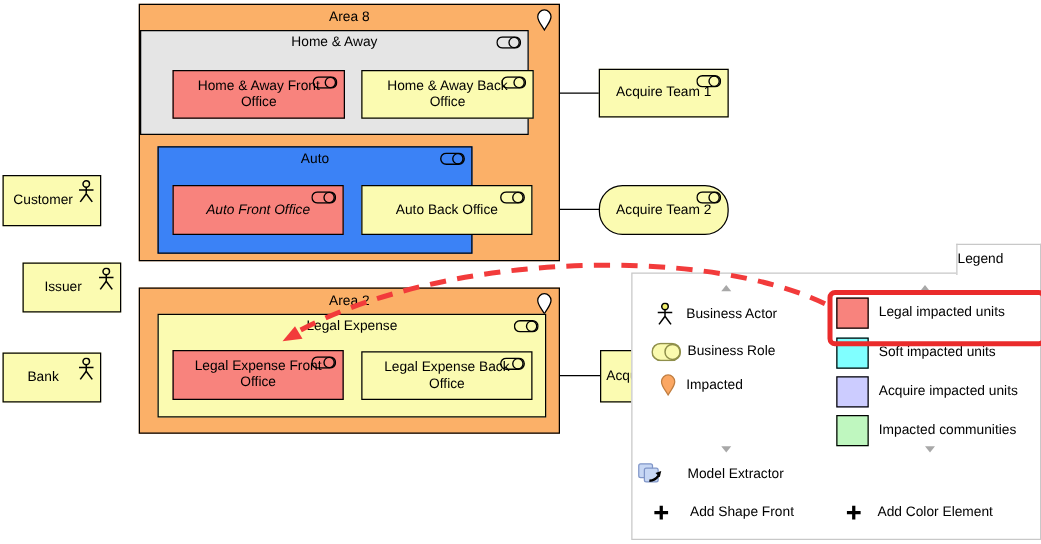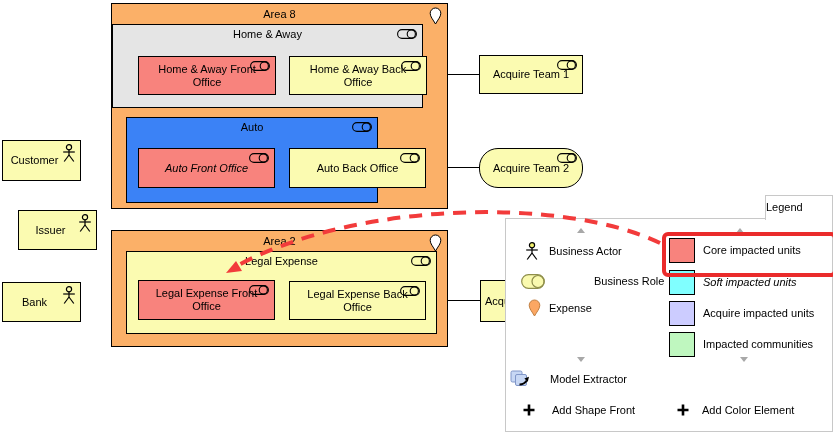--- a/index.html
+++ b/index.html
@@ -184,33 +184,33 @@
           <circle cx="7" cy="3.2" r="2.6" fill="#F2F06E"></circle>
             <line x1="7" y1="5.8" x2="7" y2="11"></line>
           <line x1="1.2" y1="8" x2="12.8" y2="8"></line>
             <line x1="7" y1="11" x2="2.2" y2="17.5"></line>
           <line x1="7" y1="11" x2="11.8" y2="17.5"></line>
         </g>
       </svg>
       <span style="margin-left:10px;">Business Actor</span>
     </div>
 
-    <div class="row" style="left:15px;top:52px;height:20px;gap:44px;">
+    <div class="row" style="left:15px;top:52px;height:20px;">
       <svg width="24" height="15" viewBox="0 0 24 15">
         <rect x="0.7" y="0.7" width="22.6" height="13.6" rx="6.8" fill="#FAFAAF" stroke="#8F8F4B" stroke-width="1.2"></rect>
         <circle cx="17" cy="7.5" r="6" fill="none" stroke="#8F8F4B" stroke-width="1.2"></circle>
       </svg>
       <span style="margin-left:5px;">Business Role</span>
     </div>
 
     <div class="row" style="left:22px;top:76px;height:26px;">
       <svg width="13" height="18" viewBox="0 0 13 18">
         <path d="M6.5 17 C4 12.5 1.2 9.8 1.2 6.3 A5.3 5.3 0 1 1 11.8 6.3 C11.8 9.8 9 12.5 6.5 17 Z" stroke="#C07E40" fill="#FBA763"></path>
       </svg>
-      <span style="margin-left:8px;">Expense</span>
+      <span style="margin-left:8px;">Impacted</span>
     </div>
 
     <div class="abs tri-down" style="left:71px;top:138px;"></div>
 
     <div class="row" style="left:4px;top:150px;height:20px;">
       <svg width="22" height="18" viewBox="0 0 22 18">
         <rect x="1" y="1" width="11" height="11" rx="1.5" fill="#C7D7F4" stroke="#8096C8"></rect>
         <rect x="5.5" y="4.5" width="11" height="11" rx="1.5" fill="#C7D7F4" stroke="#8096C8"></rect>
         <path d="M9.5 14.5 Q14 14.5 16.8 10.5" fill="none" stroke="#000" stroke-width="2"></path>
         <polygon points="19,6.8 14.4,8.4 17.8,11.8" fill="#000"></polygon>
@@ -222,23 +222,23 @@
       <svg width="12" height="12" viewBox="0 0 12 12">
         <path d="M6 0.5 V11.5 M0.5 6 H11.5" stroke="#000" stroke-width="2.6"></path>
       </svg>
       <span style="margin-left:17px;">Add Shape Front</span>
     </div>
 
     <div class="abs tri-up" style="left:230px;top:9px;"></div>
 
     <div class="row" style="left:163px;top:19px;height:25px;">
       <div class="swatch" style="background-color: rgb(248, 131, 125);"></div>
-      <span style="margin-left:8px;">Core impacted units</span>
-    </div>
-    <div class="row" style="left:163px;top:51px;height:25px;font-style:italic;">
+      <span style="margin-left:8px;">Legal impacted units</span>
+    </div>
+    <div class="row" style="left:163px;top:51px;height:25px;">
       <div class="swatch" style="background-color: rgb(128, 255, 255);"></div>
       <span style="margin-left:8px;">Soft impacted units</span>
     </div>
     <div class="row" style="left:163px;top:82px;height:25px;">
       <div class="swatch" style="background-color: rgb(204, 204, 255);"></div>
       <span style="margin-left:8px;">Acquire impacted units</span>
     </div>
     <div class="row" style="left:163px;top:113px;height:25px;">
       <div class="swatch" style="background-color: rgb(191, 247, 191);"></div>
       <span style="margin-left:8px;">Impacted communities</span>

